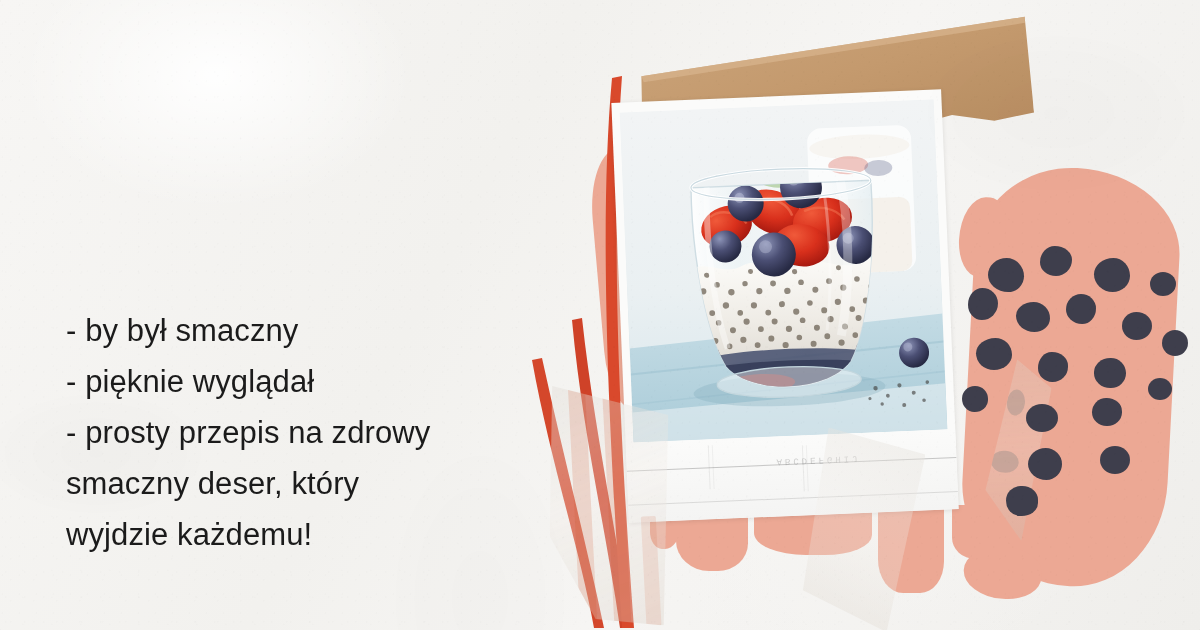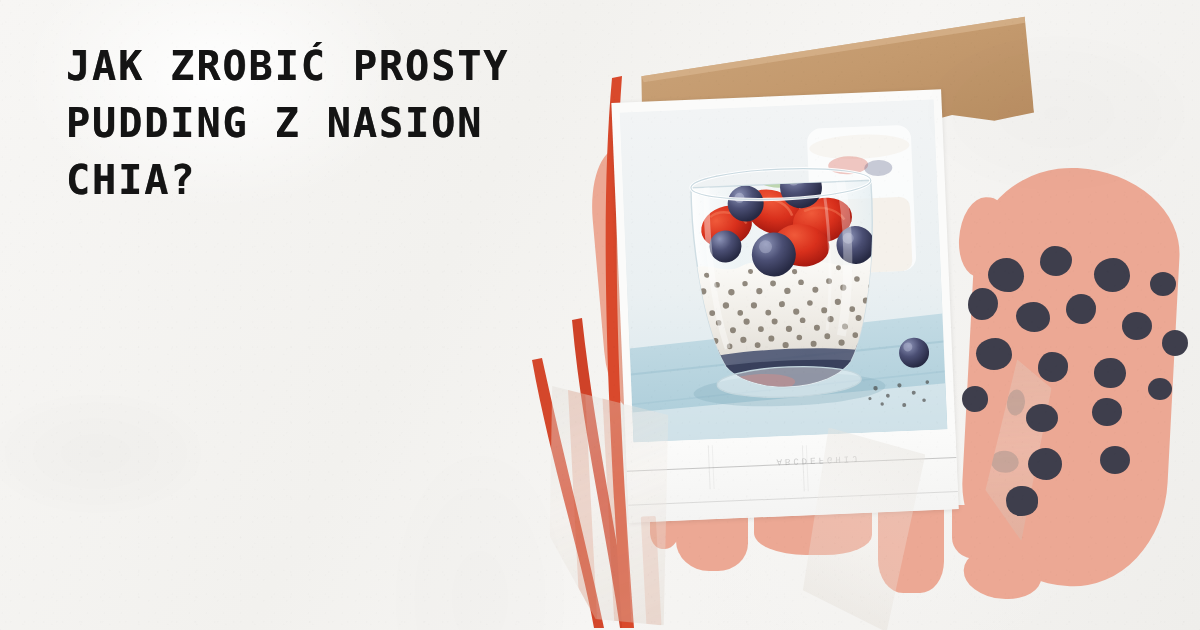--- a/index.html
+++ b/index.html
@@ -402,22 +402,24 @@
       <div class="dot" style="left:1148px;top:378px;width:24px;height:22px;border-radius:50%;"></div>
       <div class="dot" style="left:962px;top:386px;width:26px;height:26px;border-radius:50% 50% 52% 48%/50% 50% 48% 52%;"></div>
       <div class="dot" style="left:1026px;top:404px;width:32px;height:28px;border-radius:50%;"></div>
       <div class="dot" style="left:1092px;top:398px;width:30px;height:28px;border-radius:48% 52% 50% 50%/52% 48% 50% 50%;"></div>
       <div class="dot" style="left:1028px;top:448px;width:34px;height:32px;border-radius:52% 48% 46% 54%/50% 50% 50% 50%;"></div>
       <div class="dot" style="left:1100px;top:446px;width:30px;height:28px;border-radius:50%;"></div>
       <div class="dot" style="left:1006px;top:486px;width:32px;height:30px;border-radius:48% 52% 54% 46%/52% 48% 46% 54%;"></div>
     </div>
   </div>
 
-  <div class="headline">
-    <span class="l">JAK ZROBIĆ PROSTY</span>
-    <span class="l">PUDDING Z NASION</span>
-    <span class="l">CHIA?</span>
+
+  <div class="bullets">
+    <span class="b">- by był smaczny</span>
+    <span class="b">- pięknie wyglądał</span>
+    <span class="b">- prosty przepis na zdrowy</span>
+    <span class="b">smaczny deser, który</span>
+    <span class="b">wyjdzie każdemu!</span>
   </div>
-
 
   <div class="paper-texture"></div>
   <div class="paper-grain"></div>
 </div>
 
 </body></html>

